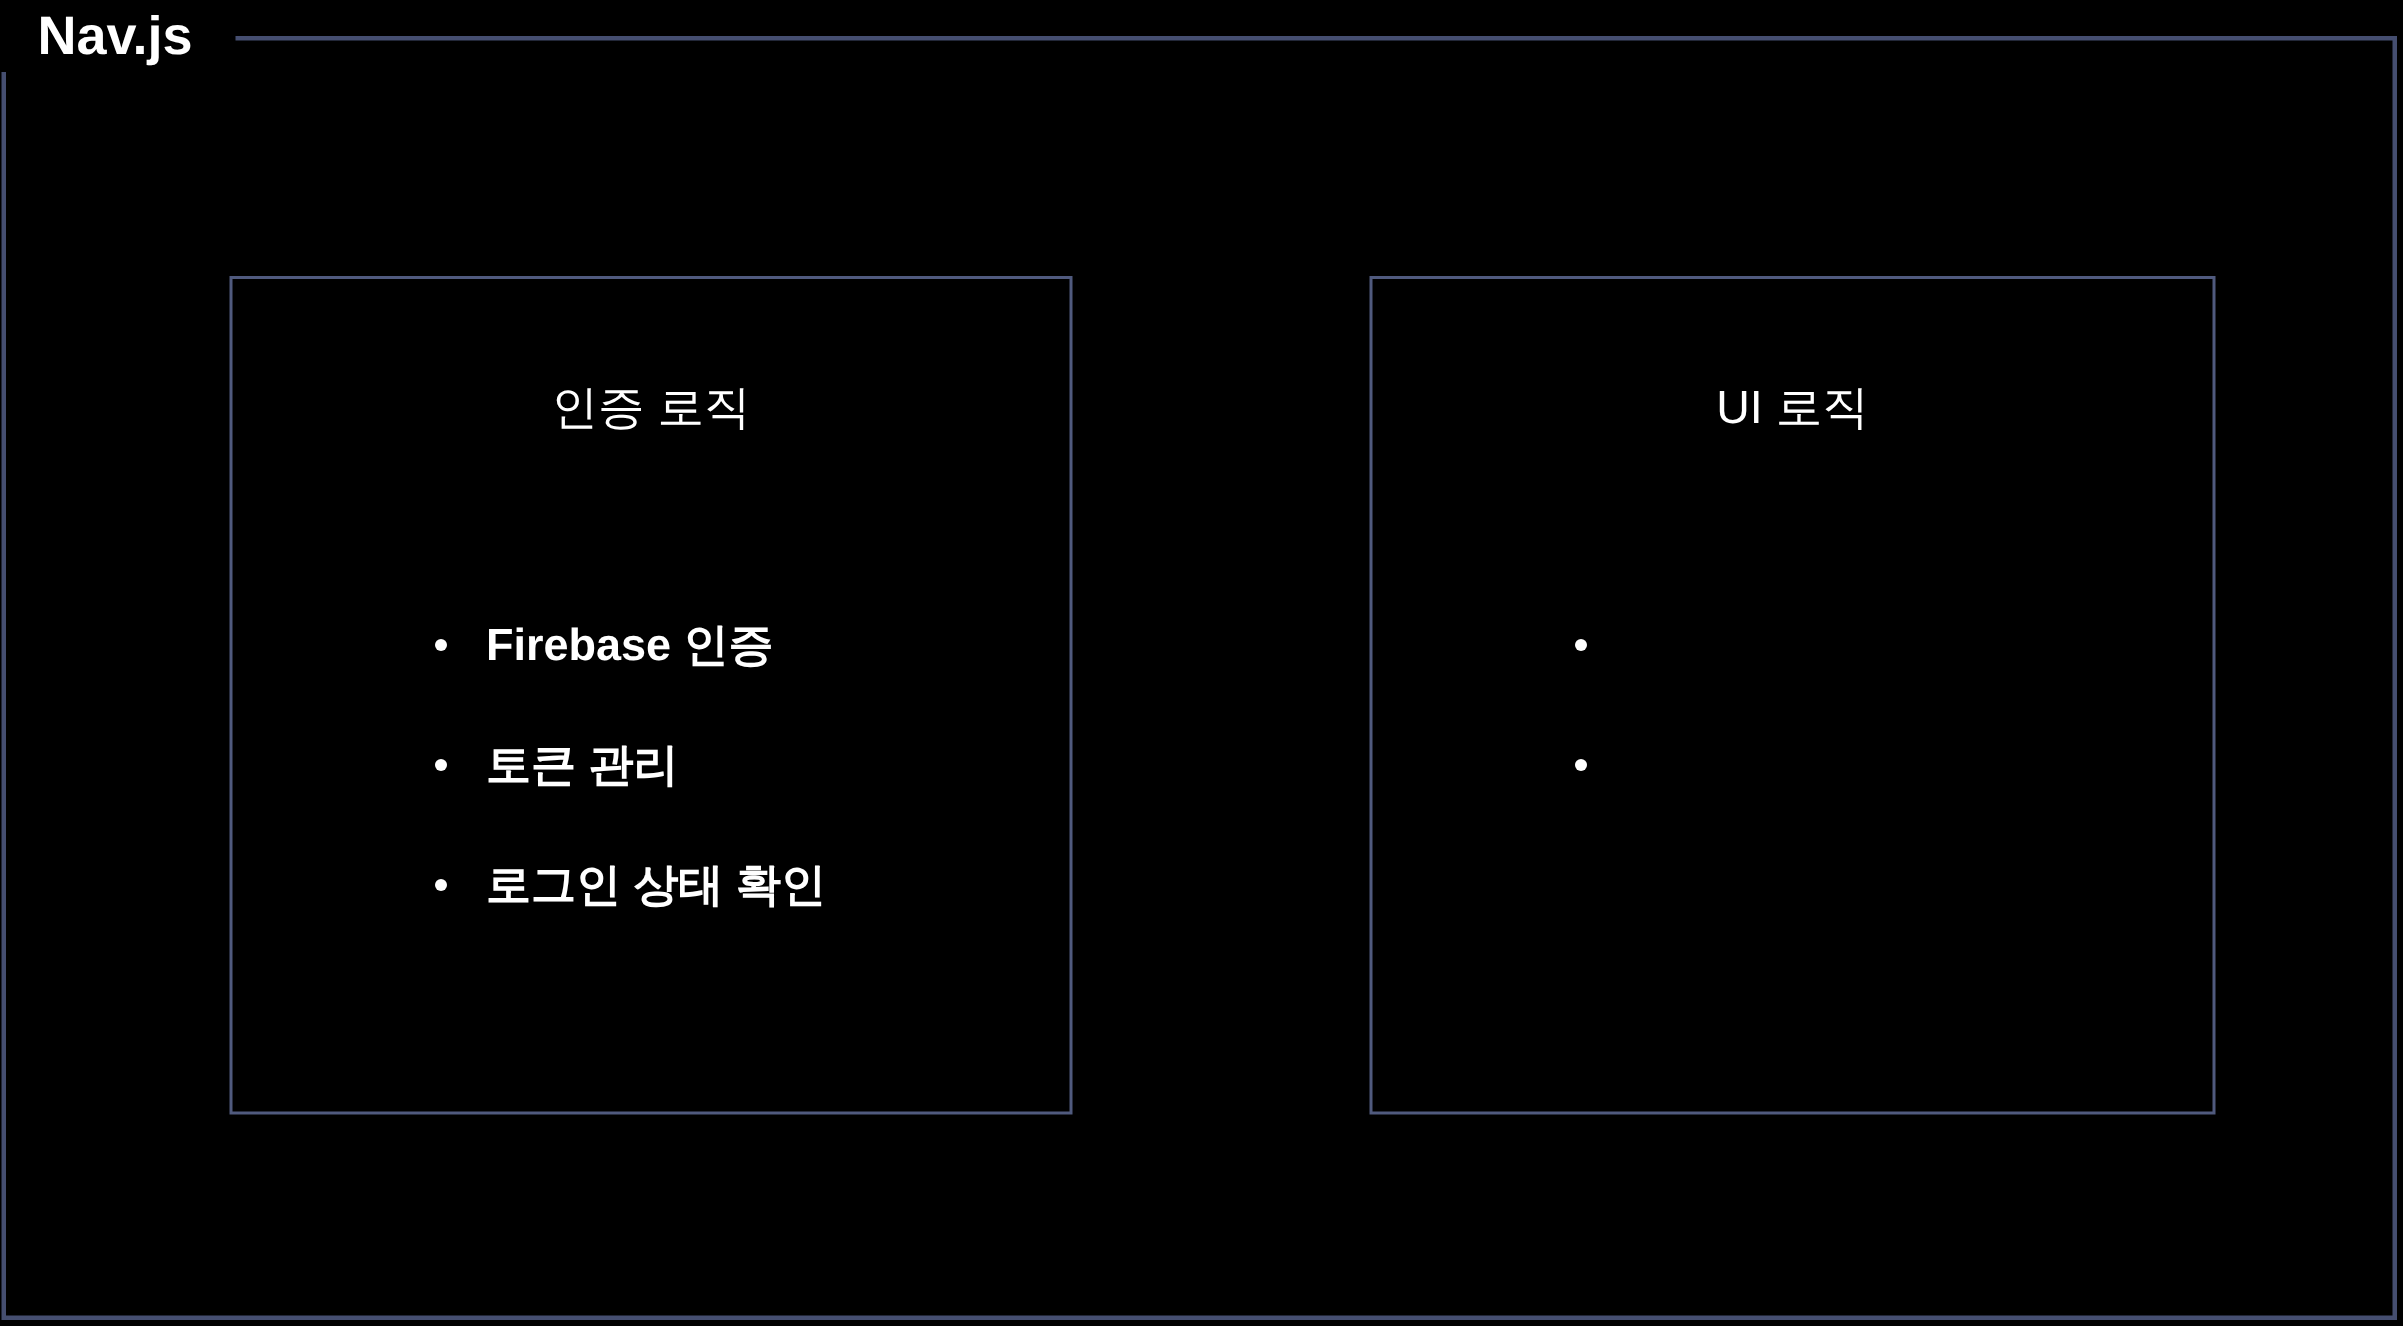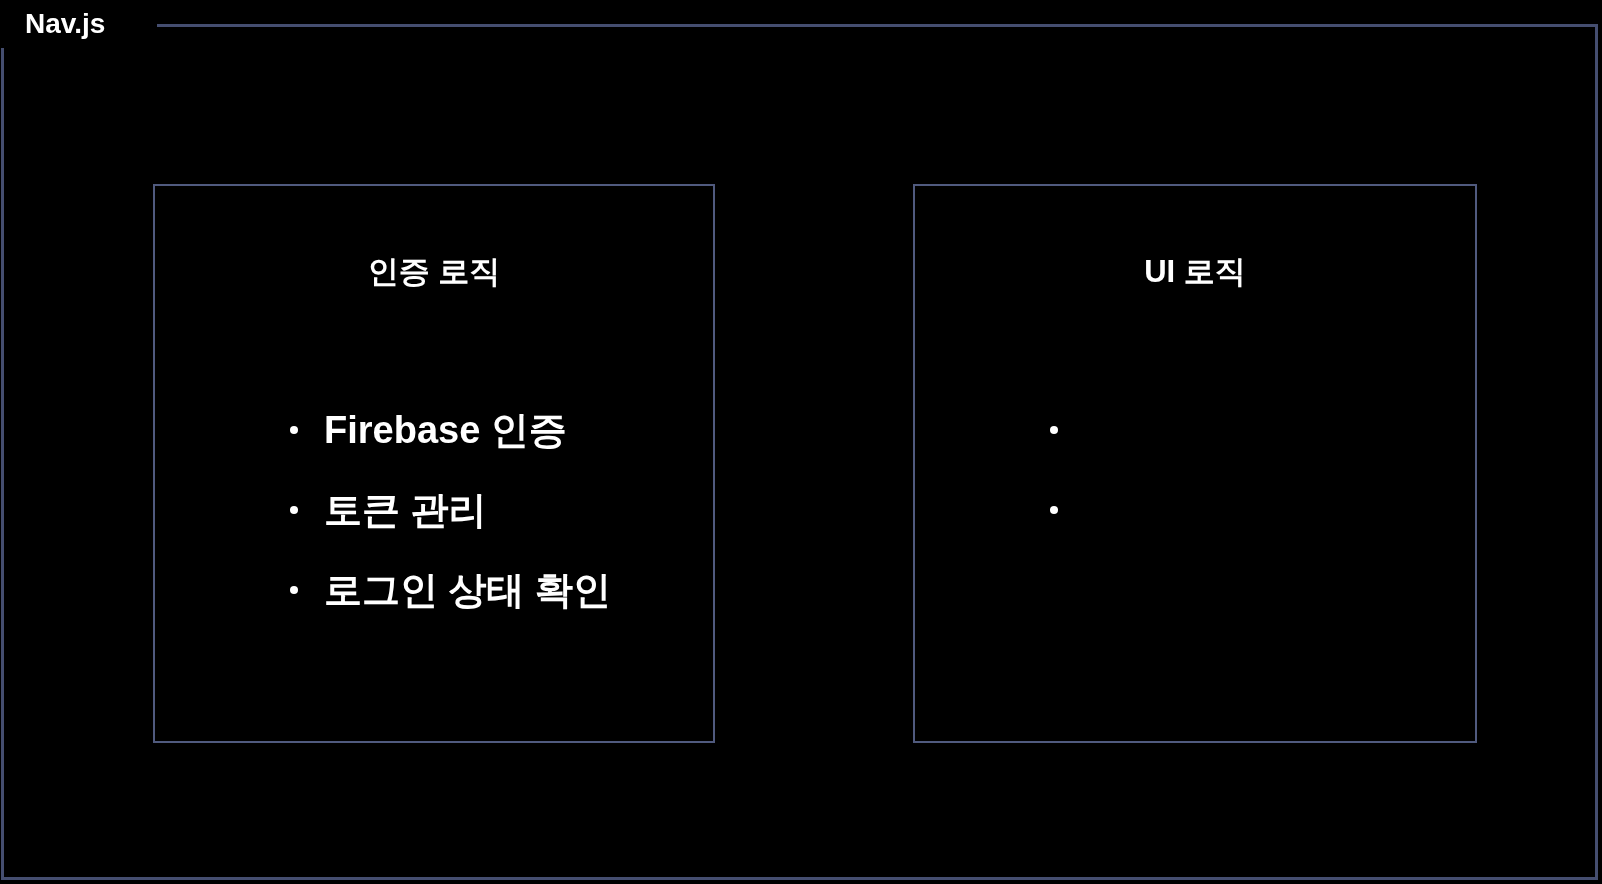--- a/index.html
+++ b/index.html
@@ -29,54 +29,54 @@
     background: transparent;
   }
   .frame-label {
     position: absolute;
     left: 0;
     top: 0;
     width: 157px;
     height: 48px;
     background: var(--bg);
     color: var(--text);
-    font-size: 28px;
+    font-size: 36px;
     font-weight: 700;
     line-height: 48px;
     padding-left: 25px;
     white-space: nowrap;
   }
   .box {
     position: absolute;
     top: 184px;
     height: 559px;
     border: 2px solid var(--box-border);
     background: transparent;
   }
   .box-left  { left: 153px; width: 562px; }
   .box-right { left: 913px; width: 564px; }
   .box-title {
     margin: 64px 0 0 0;
     text-align: center;
     font-size: 31px;
     line-height: 44px;
-    font-weight: 700;
+    font-weight: 400;
     color: var(--text);
   }
   .box-list {
     margin: 116px 0 0 135px;
     padding: 0;
     list-style: none;
   }
   .box-list li {
     display: flex;
     align-items: center;
     height: 40px;
     margin-bottom: 40px;
-    font-size: 38px;
+    font-size: 30px;
     font-weight: 700;
     color: var(--text);
     white-space: nowrap;
   }
   .bullet-dot {
     display: inline-block;
     width: 8px;
     height: 8px;
     border-radius: 50%;
     background: var(--text);

